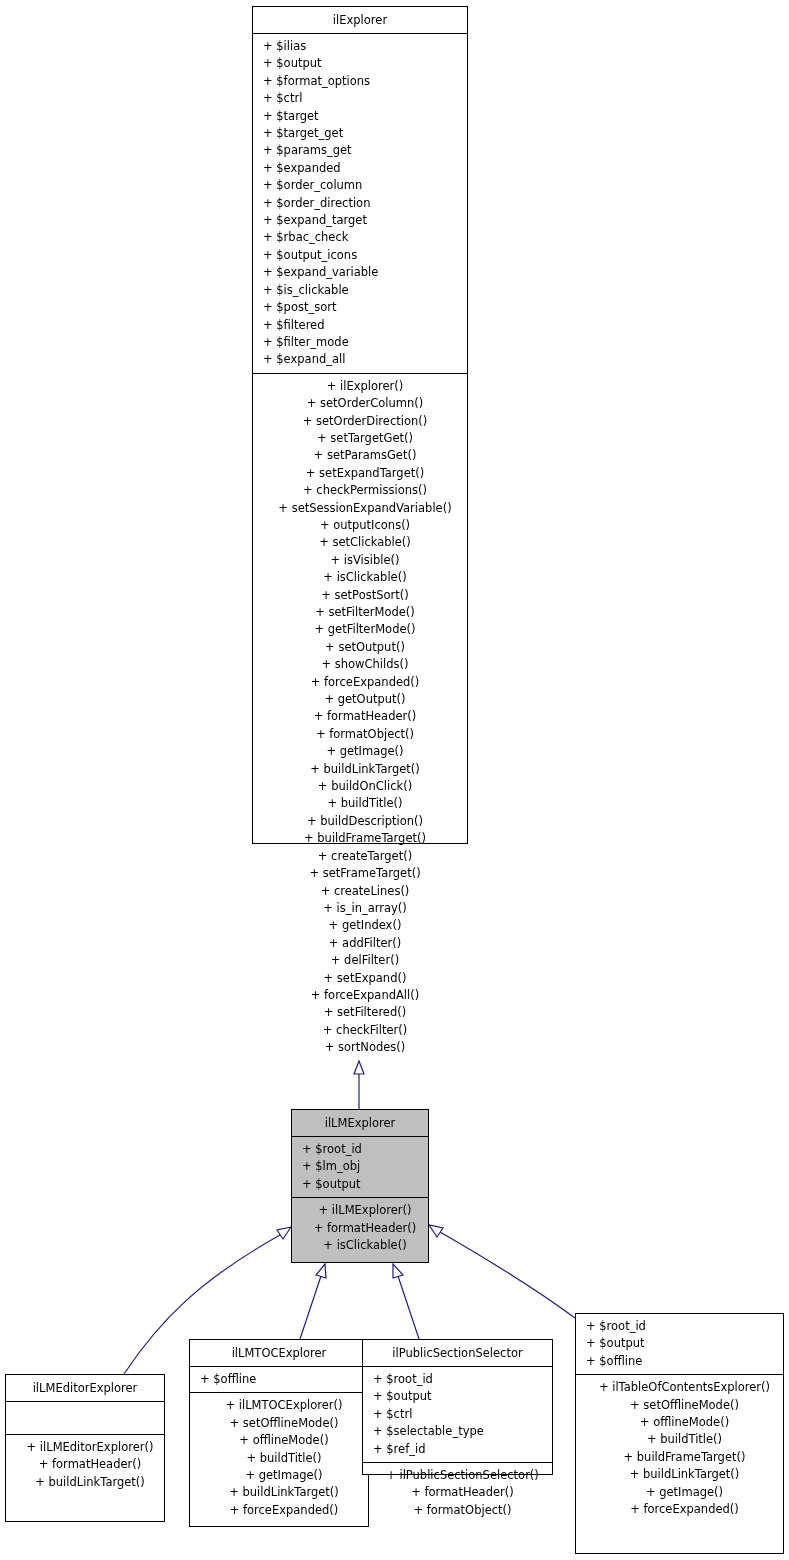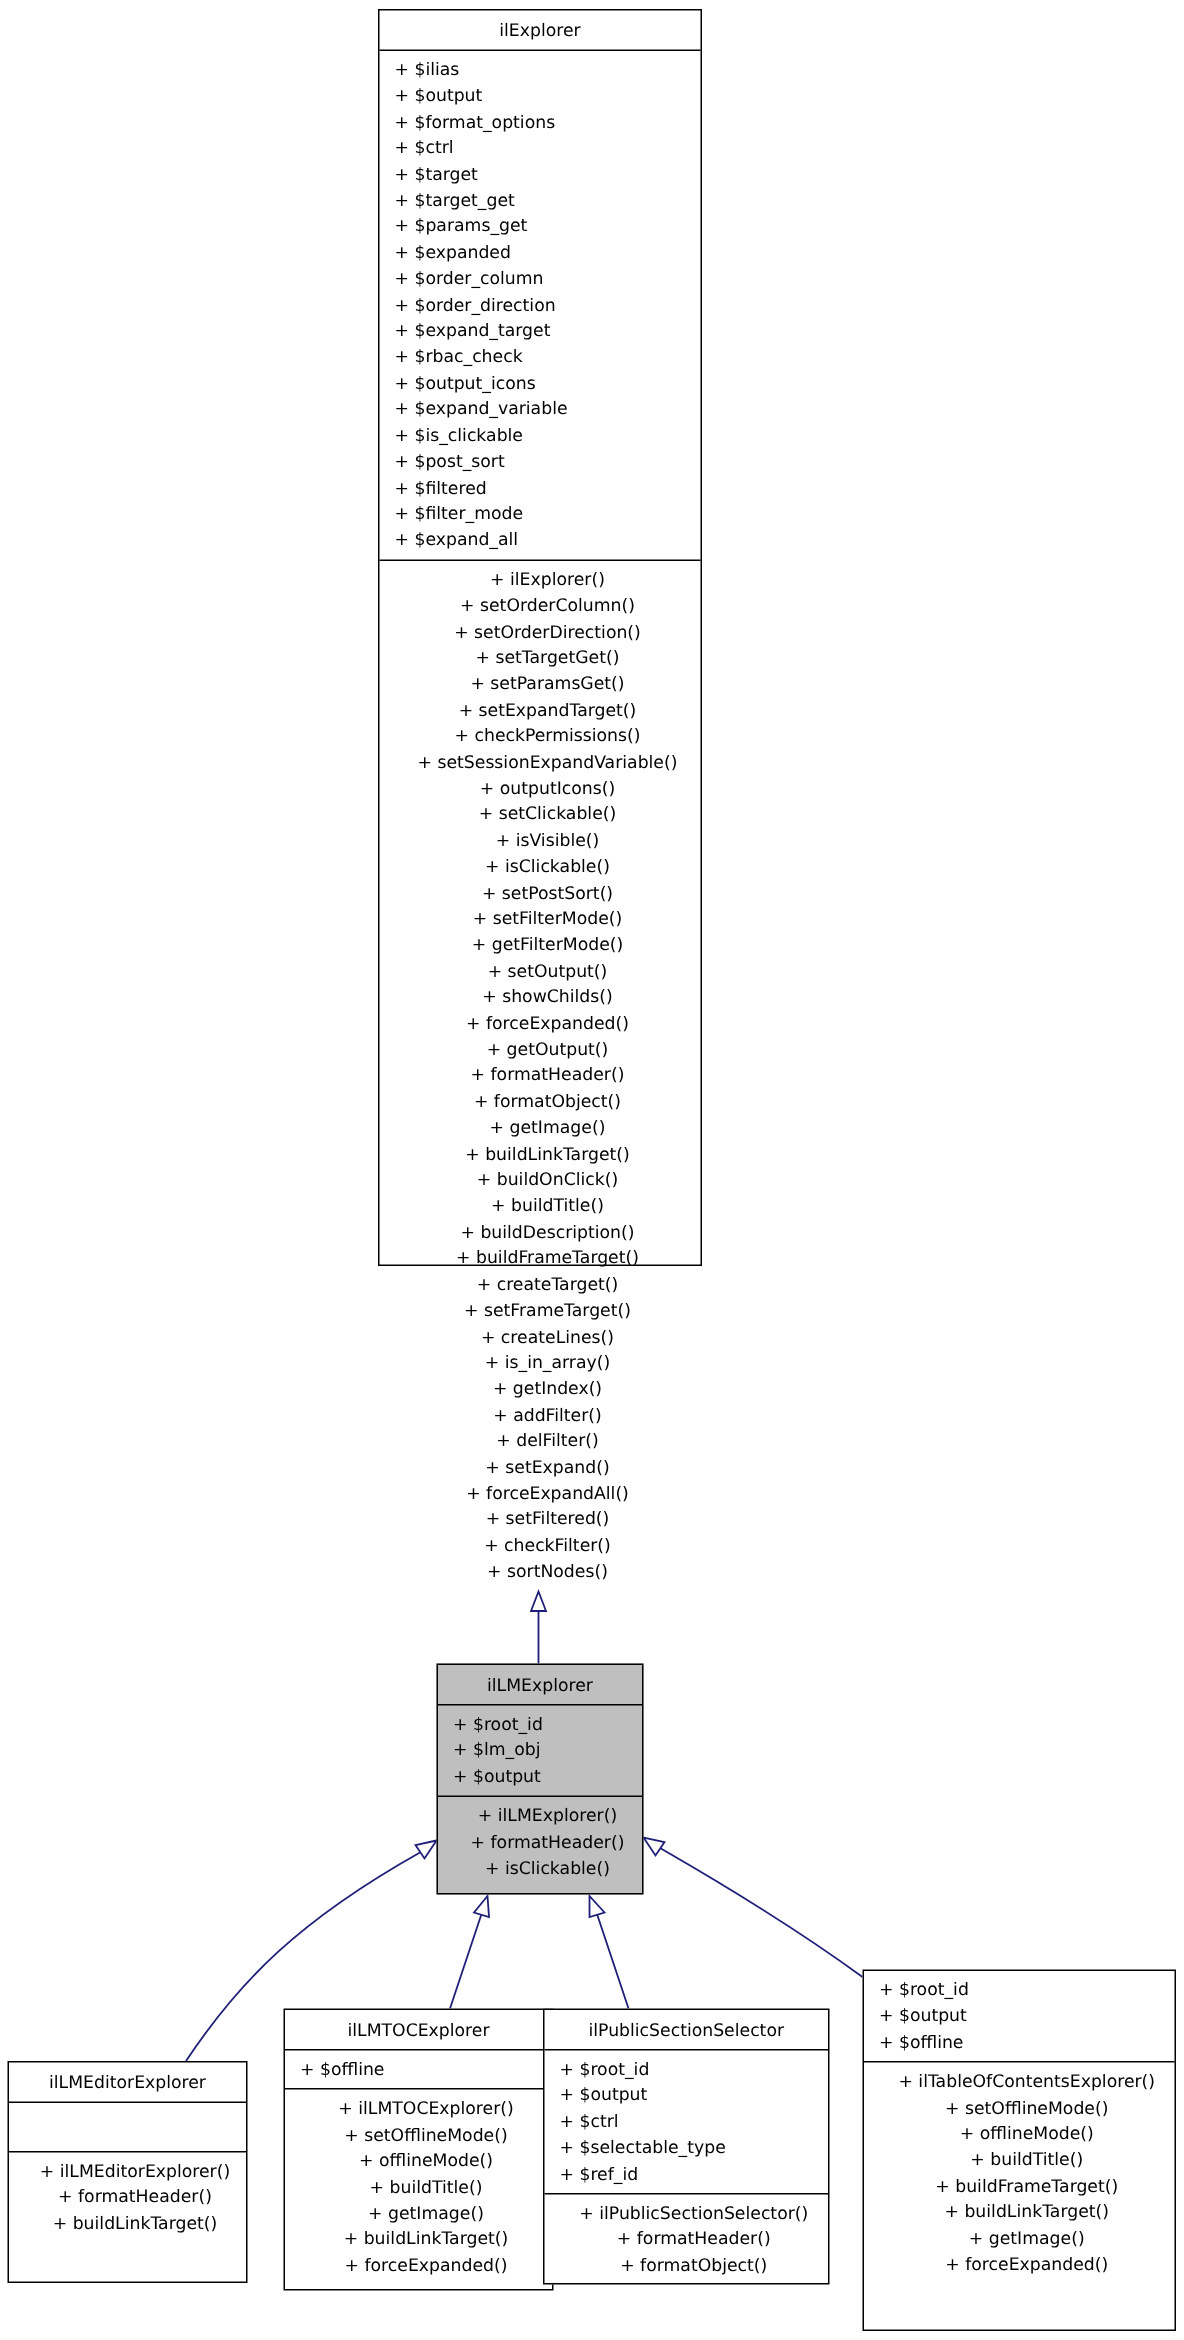--- a/index.html
+++ b/index.html
@@ -138,21 +138,21 @@
       <div class="row">+ ilLMTOCExplorer()</div>
       <div class="row">+ setOfflineMode()</div>
       <div class="row">+ offlineMode()</div>
       <div class="row">+ buildTitle()</div>
       <div class="row">+ getImage()</div>
       <div class="row">+ buildLinkTarget()</div>
       <div class="row">+ forceExpanded()</div>
     </div>
 </div>
 
-<div class="cls" style="left:362px; top:1339px; width:191px; height:184px;">
+<div class="cls" style="left:362px; top:1339px; width:191px; height:136px;">
   <div class="title">ilPublicSectionSelector</div>
   <div class="sec" id="attr4">
       <div class="row">+ $root_id</div>
       <div class="row">+ $output</div>
       <div class="row">+ $ctrl</div>
       <div class="row">+ $selectable_type</div>
       <div class="row">+ $ref_id</div>
     </div>
   <div class="sec" id="meth4">
       <div class="row">+ ilPublicSectionSelector()</div>

